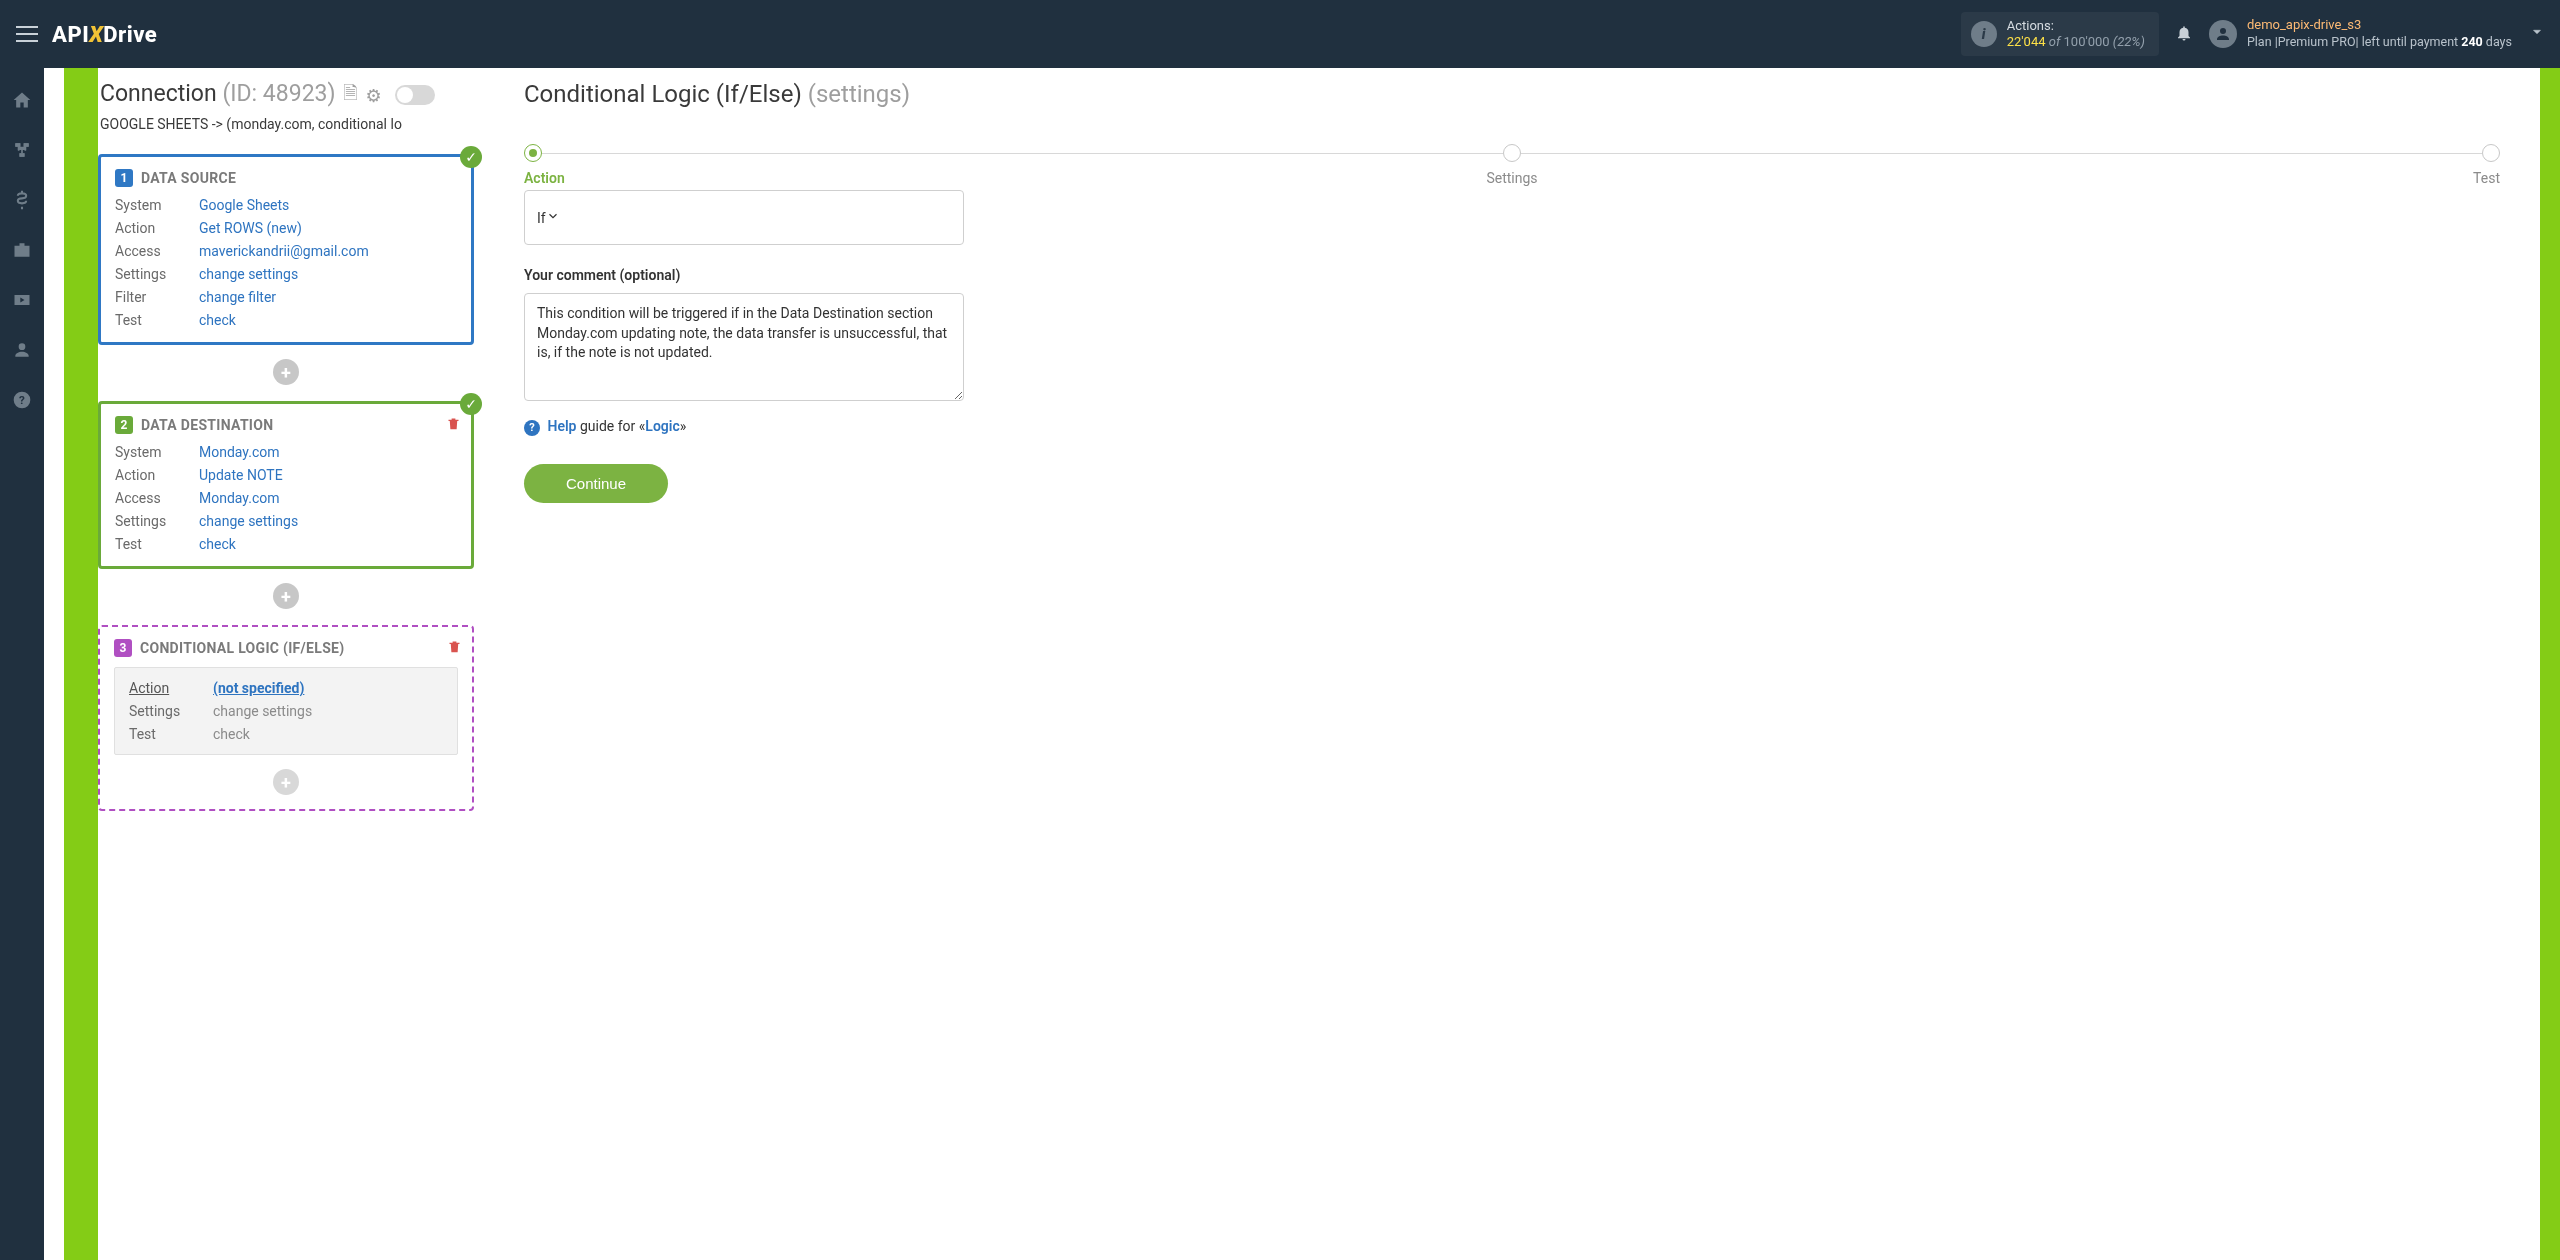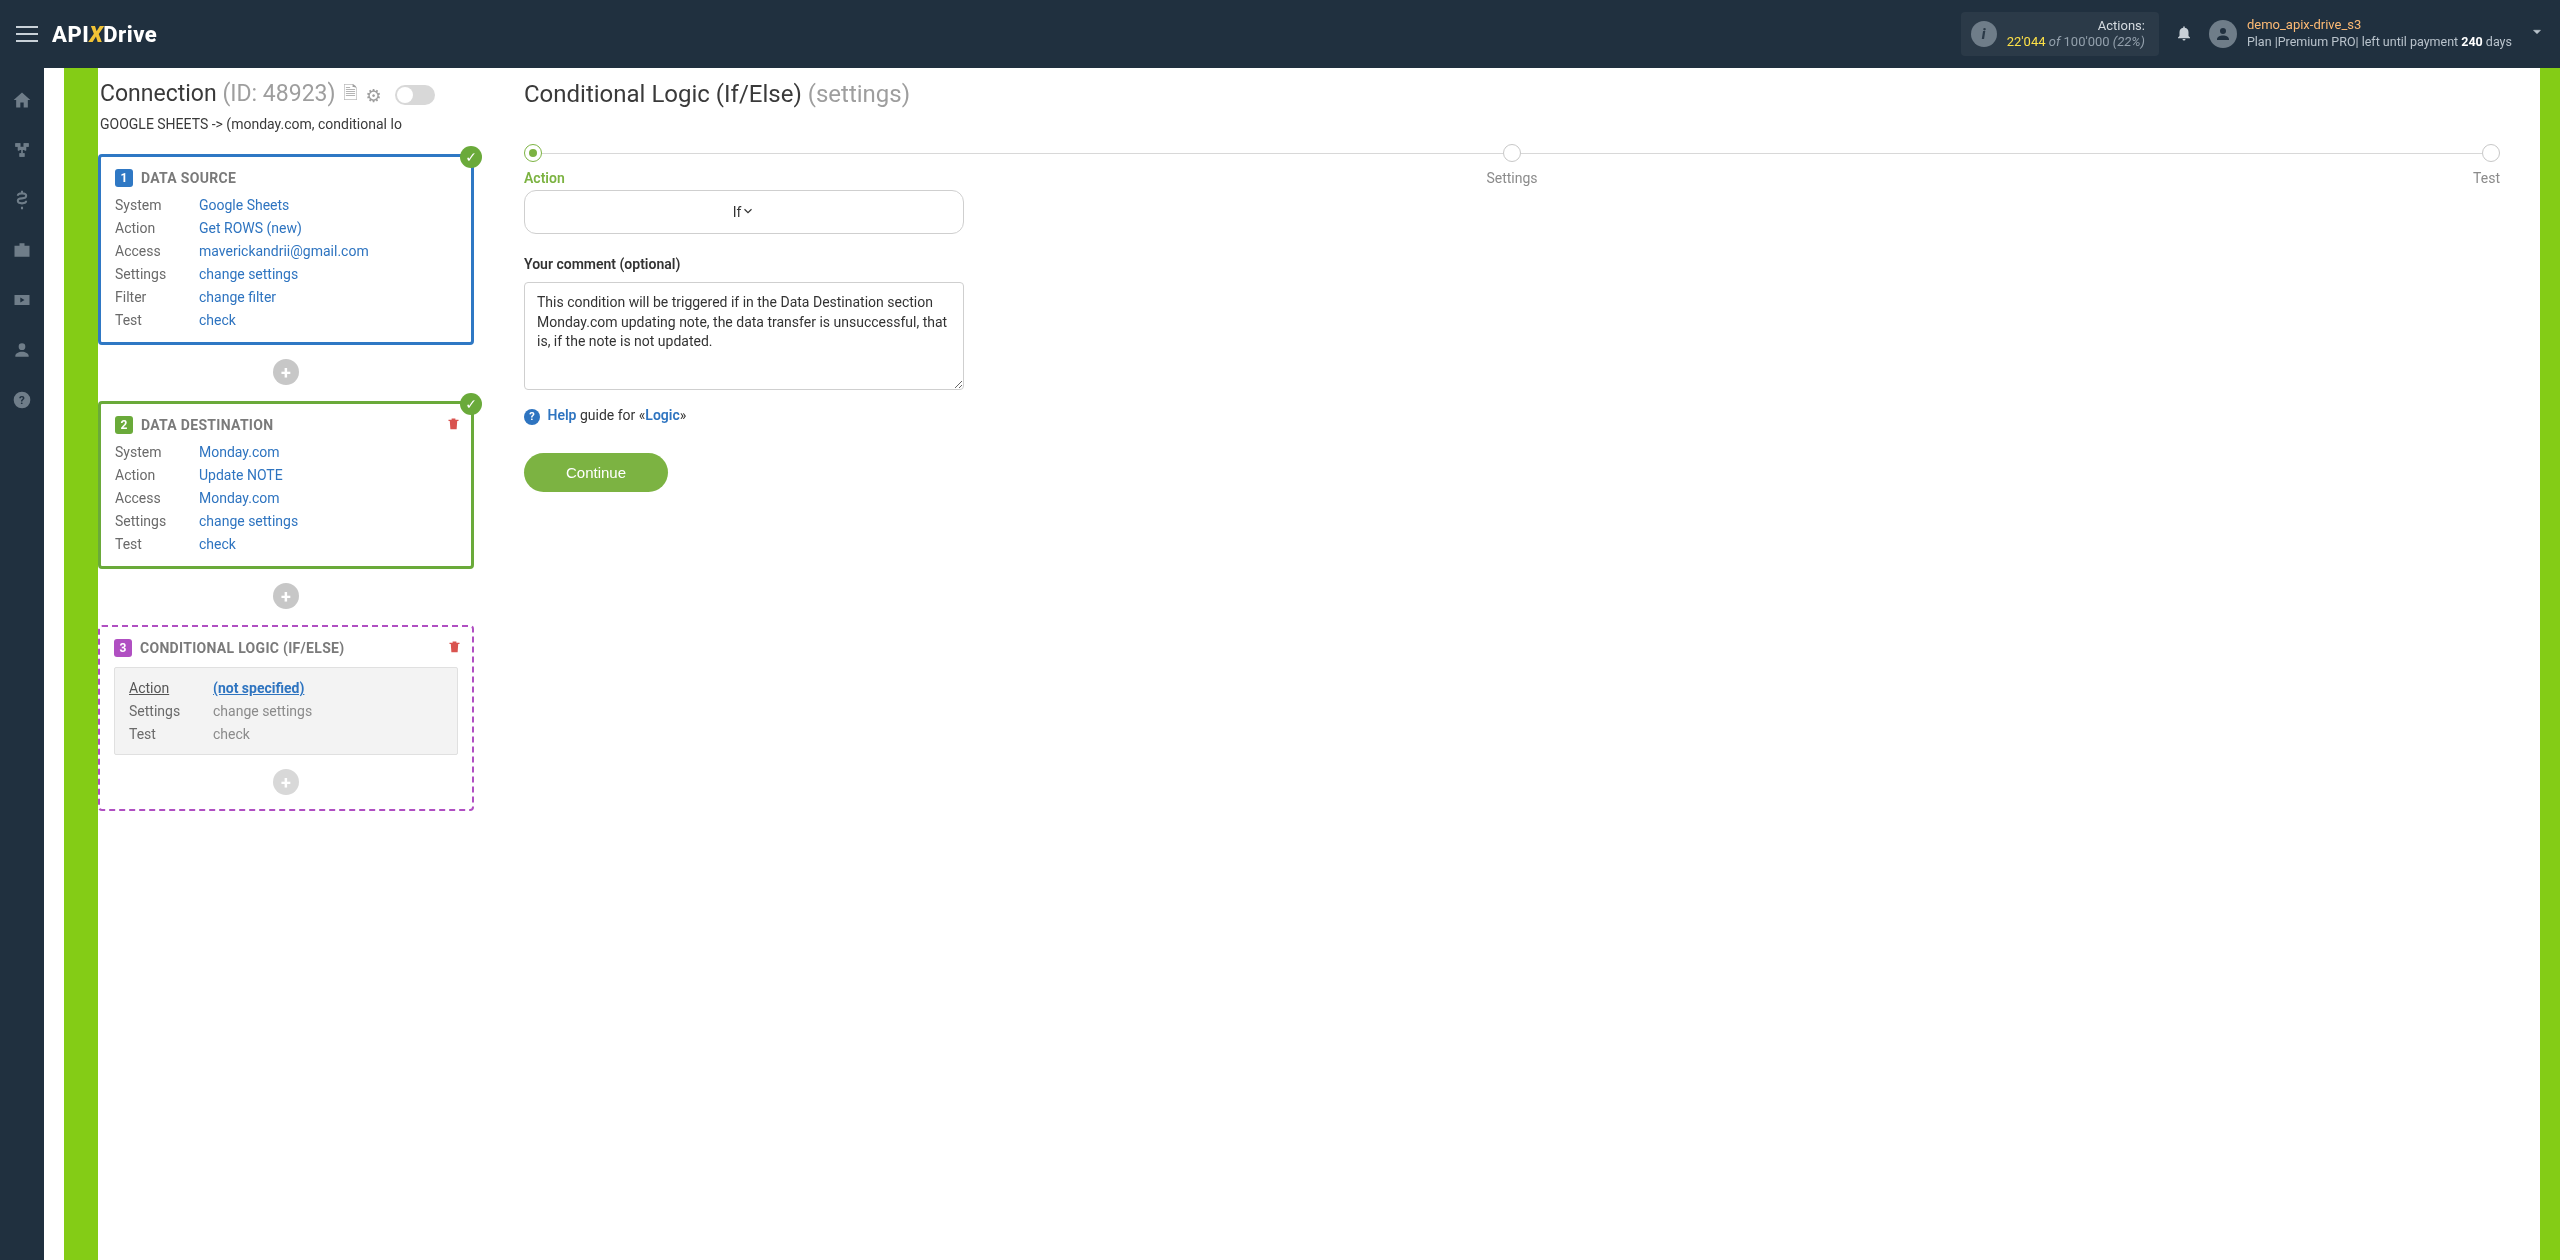--- a/index.html
+++ b/index.html
@@ -10,21 +10,21 @@
   .hamburger { width: 22px; height: 16px; margin-right: 14px; cursor: pointer; display: flex; flex-direction: column; justify-content: space-between; }
   .hamburger span { display: block; height: 2px; background: #c9d1d8; }
   .logo { font-weight: 800; font-size: 22px; letter-spacing: .5px; }
   .logo .api { color: #fff; }
   .logo .x { color: #f2c335; font-weight: 900; font-style: italic; }
   .logo .drive { color: #fff; }
   .topbar-right { margin-left: auto; display: flex; align-items: center; gap: 16px; }
   .actions-box { background: #2b3a48; border-radius: 4px; padding: 6px 14px 6px 10px; display: flex; align-items: center; gap: 10px; }
   .actions-info-ico { width: 26px; height: 26px; background: #6f7d89; border-radius: 50%; display: flex; align-items: center; justify-content: center; color: #2b3a48; font-weight: 900; font-style: italic; }
   .actions-lines { font-size: 13px; line-height: 1.25; }
-  .actions-lines .l1 { color: #d5dbe0; text-align: right; }
+  .actions-lines .l1 { color: #d5dbe0; }
   .actions-lines .count { color: #fde047; }
   .actions-lines .of { color: #93a0ac; font-style: italic; }
   .actions-lines .limit { color: #93a0ac; }
   .actions-lines .pct { color: #93a0ac; font-style: italic; }
   .bell { width: 18px; height: 20px; position: relative; }
   .bell svg { fill: #c9d1d8; }
   .avatar-ico { width: 28px; height: 28px; background: #6f7d89; border-radius: 50%; display: flex; align-items: center; justify-content: center; }
   .avatar-ico svg { fill: #20303f; }
   .userbox { display: flex; align-items: center; gap: 10px; }
   .userlines { font-size: 13px; line-height: 1.3; }
@@ -86,21 +86,21 @@
   .step .dot { width: 18px; height: 18px; border-radius: 50%; border: 1px solid #7cb342; background: #fff; position: relative; }
   .step.active .dot::after { content: ""; position: absolute; top: 4px; left: 4px; width: 8px; height: 8px; background: #7cb342; border-radius: 50%; }
   .step .dot.gray { border-color: #c7c7c7; }
   .step .lbl { position: absolute; top: 26px; font-size: 14px; white-space: nowrap; color: #8b8b8b; }
   .step.active .lbl { color: #7cb342; font-weight: 600; }
   .step:first-child .lbl { left: 0; }
   .step:last-child .lbl { right: 0; }
   .step.mid .lbl { left: 50%; transform: translateX(-50%); }
   
   .field-label { font-weight: 600; color: #333; margin: 48px 0 10px; font-size: 14px; }
-  .select { width: 440px; height: 44px; border: 1px solid #cfcfcf; border-radius: 12px; padding: 0 12px; display: flex; align-items: center; justify-content: center; cursor: pointer; background: #fff; }
+  .select { width: 440px; height: 55px; border: 1px solid #cfcfcf; border-radius: 4px; padding: 0 12px; display: flex; align-items: center; justify-content: flex-start; cursor: pointer; background: #fff; }
   .select .caret { color: #333; }
   
   .textarea { width: 440px; height: 108px; border: 1px solid #cfcfcf; border-radius: 4px; padding: 10px 12px; font-family: inherit; font-size: 14px; color: #333; resize: vertical; line-height: 1.4; }
   
   .help-row { margin-top: 14px; font-size: 14px; }
   .help-row .qmark { display: inline-flex; width: 16px; height: 16px; background: #2e74c0; color: #fff; border-radius: 50%; align-items: center; justify-content: center; font-size: 11px; font-weight: 700; margin-right: 4px; }
   .help-row a { color: #2e74c0; text-decoration: none; font-weight: 600; }
   .help-row .plain { color: #333; }
   
   .continue { margin-top: 28px; background: #7cb342; color: #fff; border: none; border-radius: 20px; padding: 11px 42px; font-size: 15px; cursor: pointer; }

